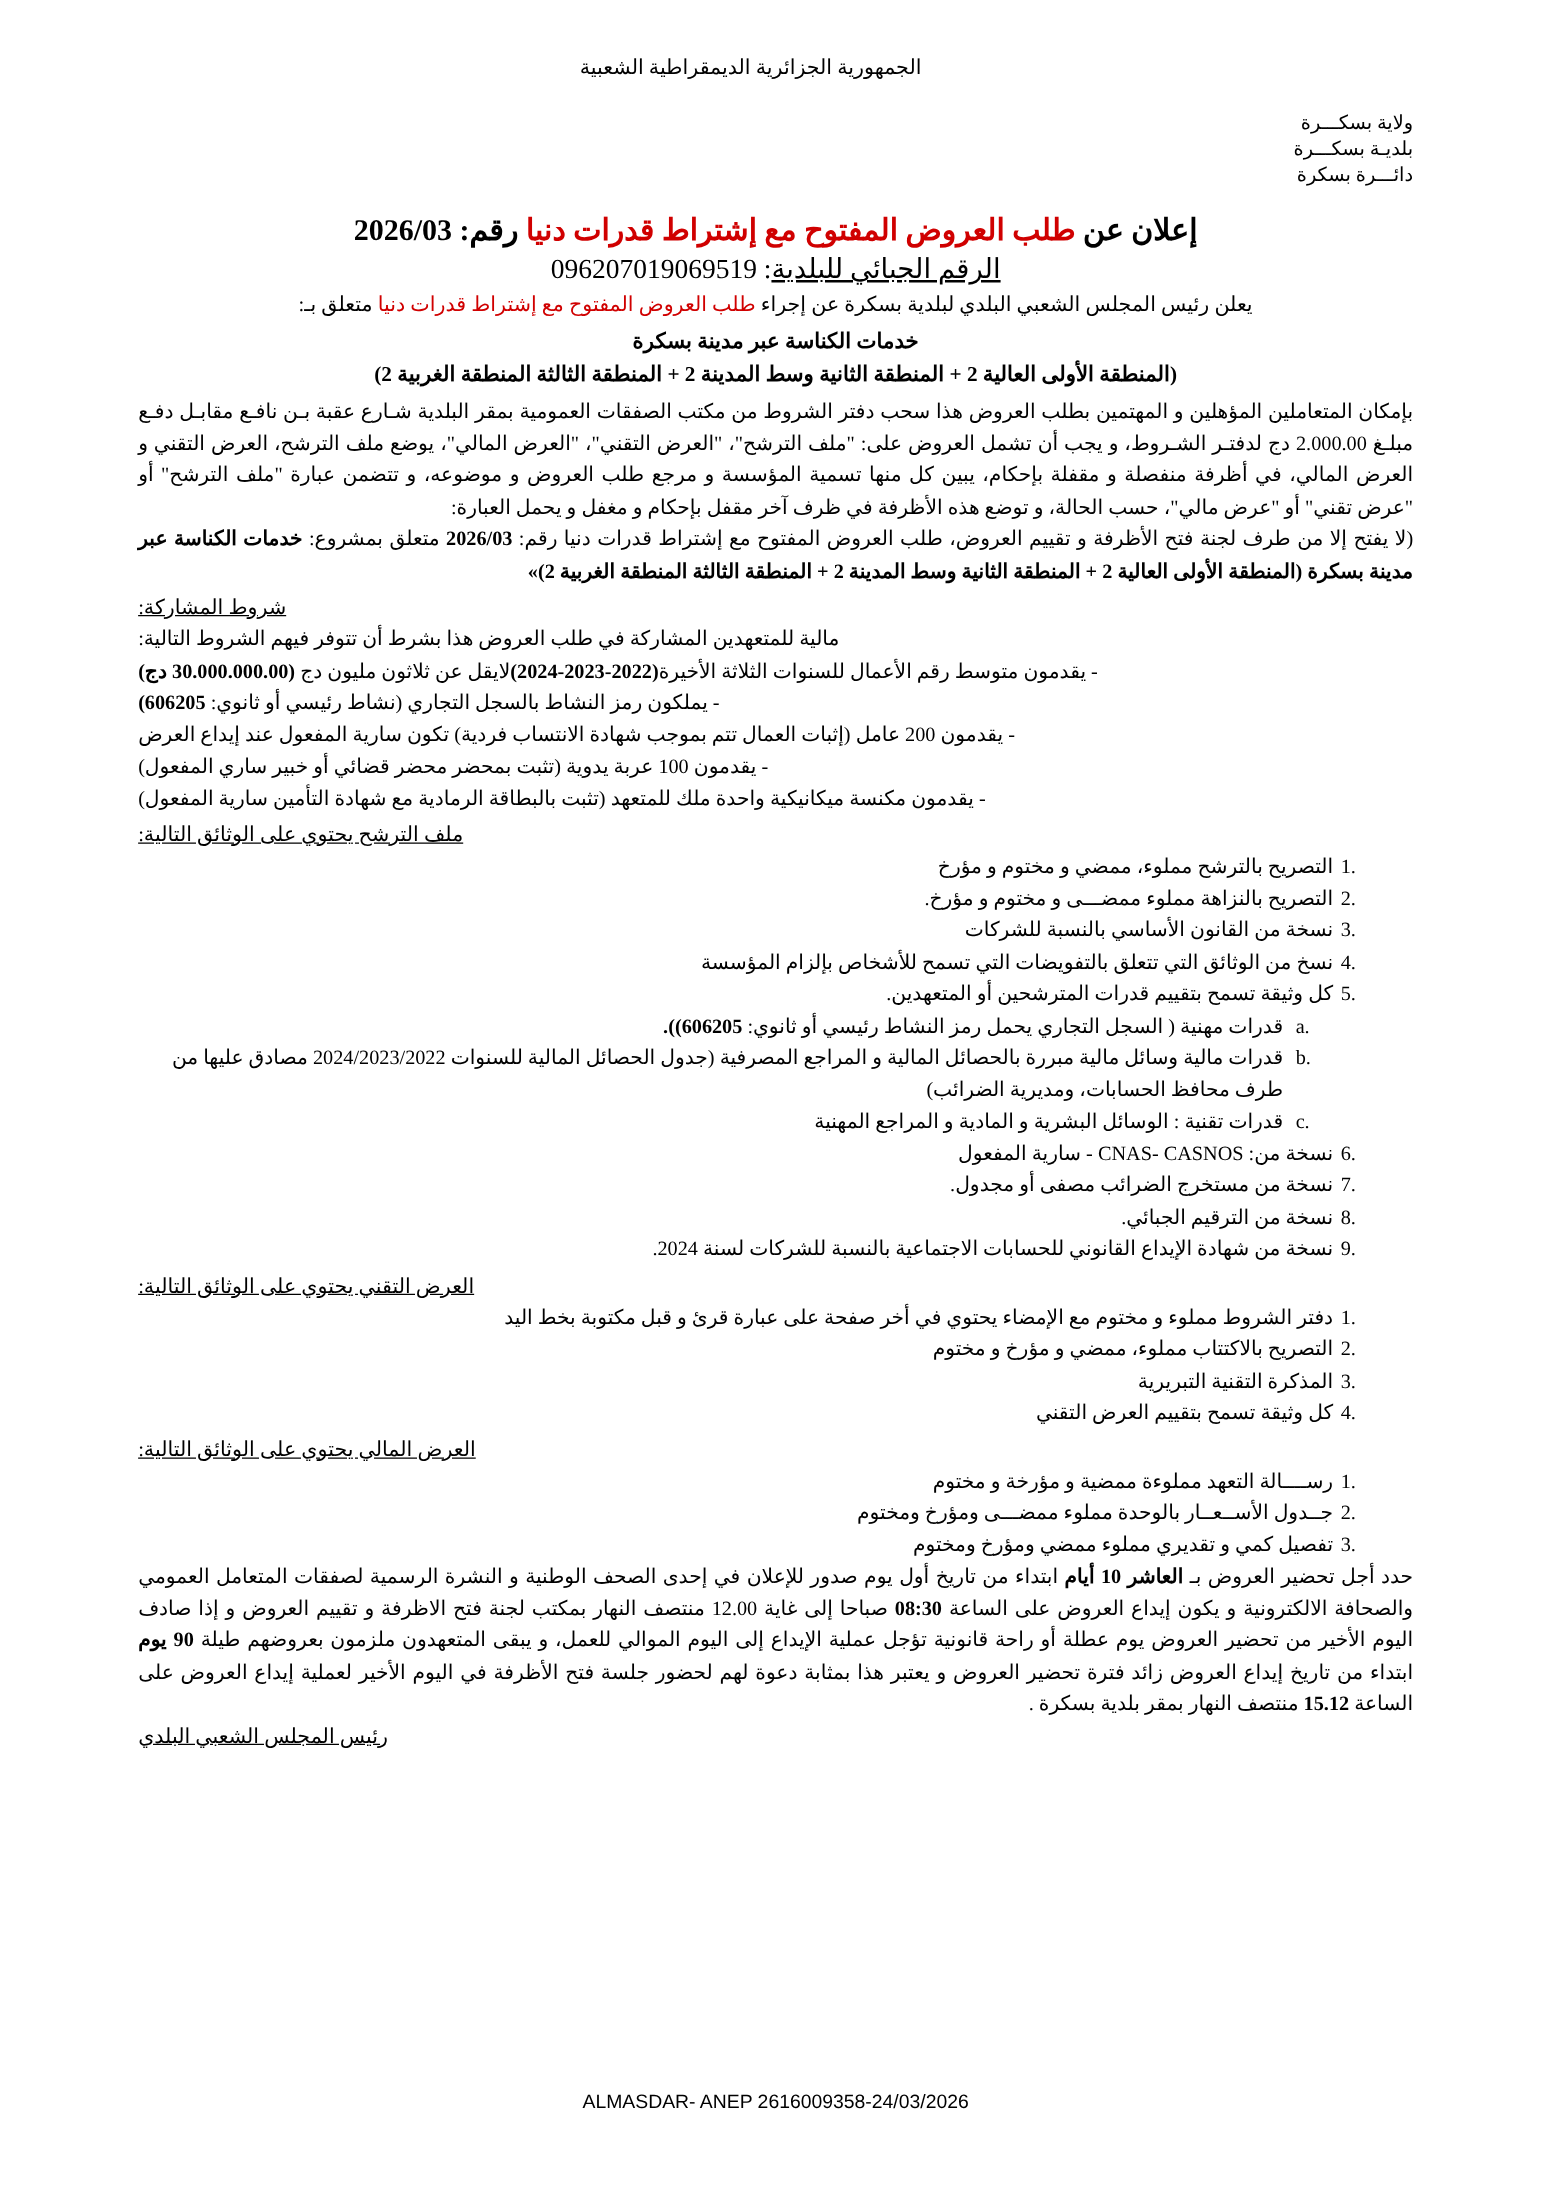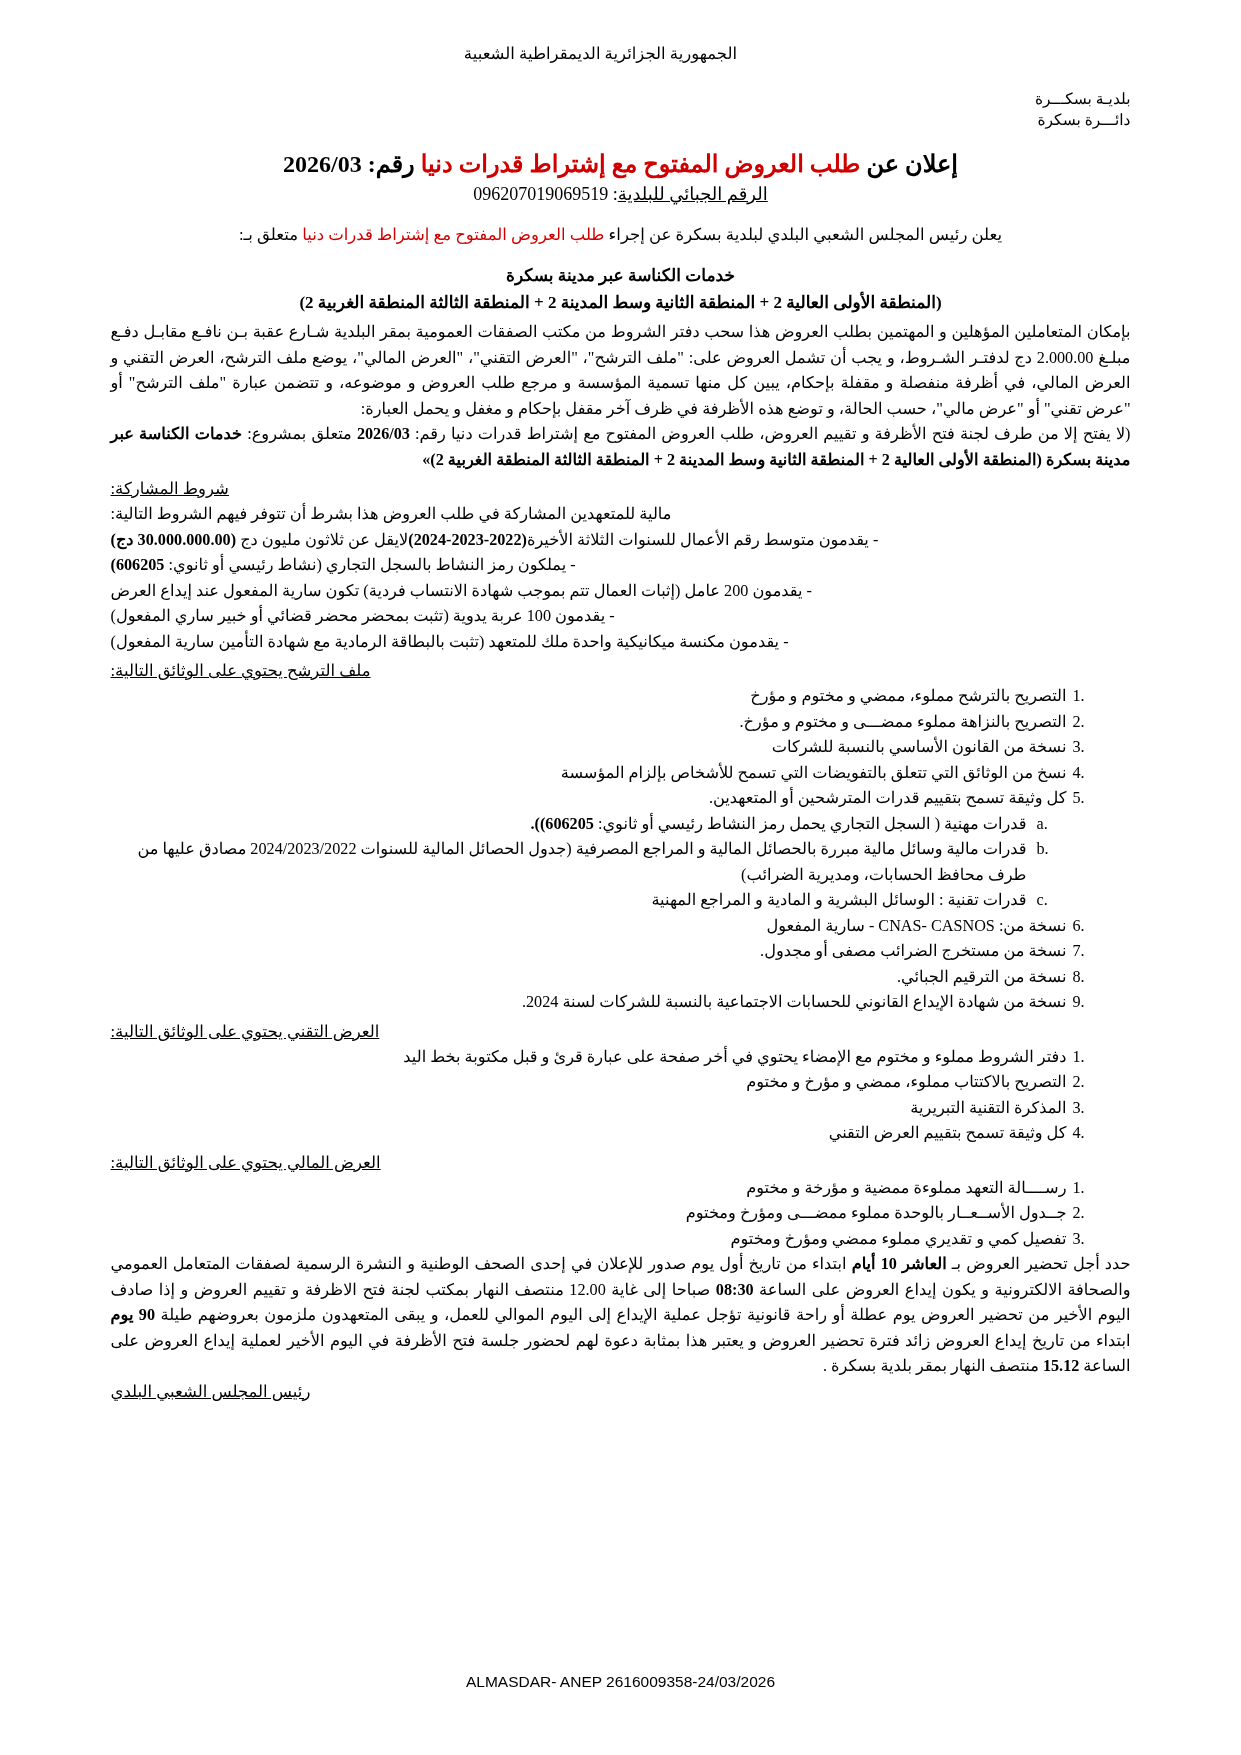--- a/index.html
+++ b/index.html
@@ -42,31 +42,31 @@
   .header-block { margin-bottom: 18px; }
 
   .title-main {
     font-size: 24px;
     font-weight: bold;
     text-align: center;
     line-height: 32px;
     margin: 6px 0 2px 0;
   }
   .fiscal {
-    font-size: 18px;
+    font-size: 22px;
     text-align: center;
     margin: 0 0 4px 0;
     line-height: 24px;
   }
 
   .lead {
     font-size: 16.5px;
     text-align: center;
     line-height: 25px;
-    margin: 16px;
+    margin: 4px;
   }
   .subject1 {
     font-size: 17px;
     font-weight: bold;
     text-align: center;
     line-height: 26px;
     margin: 3px 0 0 0;
   }
   .subject2 {
     font-size: 17px;
@@ -146,20 +146,21 @@
 </style>
 </head>
 <body>
 
 <div class="page">
   <div class="doc">
 
     <div class="header-republic">الجمهورية الجزائرية الديمقراطية الشعبية</div>
 
     <div class="header-block">
+      <div class="state-line">ولاية بسكـــرة</div>
       <div class="state-line">بلديـة بسكـــرة</div>
       <div class="state-line">دائـــرة بسكرة</div>
     </div>
 
     <div class="title-main">
       <span>إعلان عن </span><span class="red">طلب العروض المفتوح مع إشتراط قدرات دنيا</span><span> رقم:</span>
       <span class="nowrap">2026/03</span>
     </div>
 
     <div class="fiscal">

